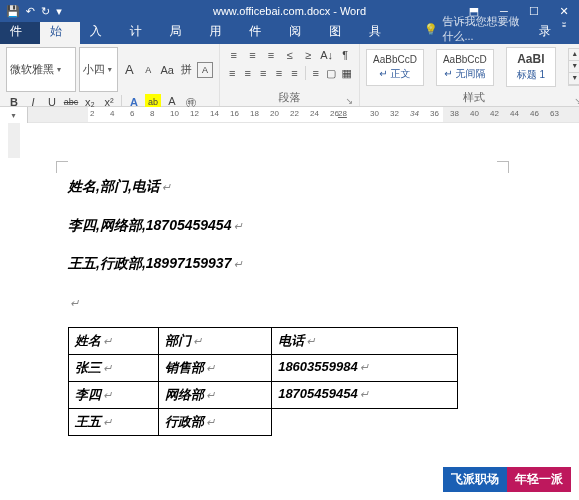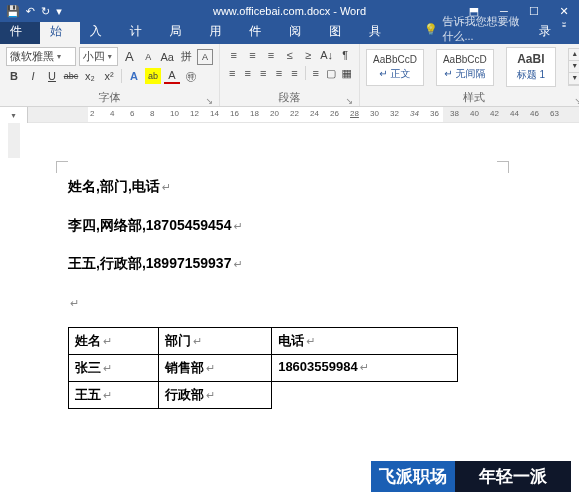--- a/index.html
+++ b/index.html
@@ -18,53 +18,53 @@
   .tab.active { background: #f3f3f3; color: #2b579a; }
   .tell { margin-left: 6px; display: flex; align-items: center; gap: 4px; opacity: .8; font-size: 11px; }
   .login { margin-left: auto; padding: 4px 10px; display: flex; align-items: center; gap: 2px; }
   
   .ribbon { background: #f3f3f3; border-bottom: 1px solid #d4d4d4; height: 63px; display: flex; font-size: 11px; color: #444; }
   .group { border-right: 1px solid #e1e1e1; padding: 3px 6px 0; display: flex; flex-direction: column; }
   .group-body { flex: 1; display: flex; flex-direction: column; gap: 2px; }
   .group-label { text-align: center; font-size: 11px; color: #666; padding: 1px 0; position: relative; }
   .group-label .launcher { position: absolute; right: 0; bottom: 0; font-size: 9px; color: #888; }
   .row { display: flex; align-items: center; gap: 3px; }
-  .combo { border: 1px solid #c4c4c4; background: #fff; padding: 1px 3px; font-size: 11px; display: flex; align-items: center; }
+  .combo { border: 1px solid #c4c4c4; background: #fff; padding: 14px 3px; font-size: 11px; display: flex; align-items: center; }
   .combo .arr { margin-left: 3px; font-size: 8px; color: #666; }
   .btn-ic { width: 16px; height: 16px; display: inline-flex; align-items: center; justify-content: center; font-size: 11px; }
   .sep { width: 1px; height: 14px; background: #d4d4d4; margin: 0 1px; }
   
   .styles-grp .style-tile { border: 1px solid #d4d4d4; background: #fff; padding: 4px 6px; text-align: center; font-size: 10px; min-width: 50px; }
   .styles-grp .style-tile .name { color: #2b579a; font-size: 10px; margin-top: 2px; }
   .style-big { font-size: 12px; font-weight: bold; }
   .style-scroll { display: flex; flex-direction: column; border: 1px solid #d4d4d4; width: 14px; }
   .style-scroll span { height: 12px; text-align: center; font-size: 8px; border-bottom: 1px solid #d4d4d4; }
   
   .edit-grp .edit-item { display: flex; align-items: center; gap: 3px; font-size: 11px; }
   
   .rulerbar { background: #fff; position: relative; height: 16px; display: flex; font-size: 8px; color: #666; }
   .ruler-left { width: 28px; border-right: 1px solid #ccc; display: flex; align-items: center; justify-content: center; }
   .ruler-h { flex: 1; background: linear-gradient(to right, #eee 0, #eee 60px, #fff 60px, #fff 415px, #eee 415px); position: relative; border-bottom: 1px solid #e4e4e4; }
   .tick { position: absolute; top: 2px; }
   
-  .workspace { display: flex; height: 377px; background: #737373; }
+  .workspace { display: flex; height: 377px; background: #737373; font-style: italic; }
   .ruler-v { width: 28px; background: #fff; position: relative; font-size: 8px; color: #666; }
   .ruler-v .vshade { position: absolute; left: 8px; width: 12px; background: #eee; }
   .page-area { flex: 1; background: #fff; position: relative; padding: 50px 0 0 40px; }
   
   .doc-text { font-family: "Microsoft YaHei", sans-serif; font-size: 14px; color: #000; line-height: 1.9; }
   .doc-text p { margin-bottom: 12px; }
   .pm { color: #888; font-size: 11px; margin-left: 2px; }
   
   .doc-table { border-collapse: collapse; margin-top: 6px; width: 390px; font-size: 13px; }
   .doc-table td { border: 1px solid #000; padding: 4px 6px; vertical-align: top; }
   
-  .watermark { position: absolute; right: 8px; bottom: 8px; display: flex; font-weight: bold; font-size: 17px; }
+  .watermark { position: absolute; right: 8px; bottom: 8px; display: flex; font-weight: bold; font-size: 12px; }
   .wm1 { background: #1a5fb4; color: #fff; padding: 4px 8px; }
-  .wm2 { background: #0f172a; color: #fff; padding: 4px 24px; }
+  .wm2 { background: #be185d; color: #fff; padding: 4px 8px; }
   
   .corner { position: absolute; width: 12px; height: 12px; }
   .corner.tl { border-left: 1px solid #bbb; border-top: 1px solid #bbb; }
   .corner.tr { border-right: 1px solid #bbb; border-top: 1px solid #bbb; }
 </style>
 </head>
 <body>
 
 <div class="titlebar">
   <div class="qat">
@@ -217,21 +217,21 @@
       <span class="tick" style="left: 122px;">8</span>
       <span class="tick" style="left: 142px;">10</span>
       <span class="tick" style="left: 162px;">12</span>
       <span class="tick" style="left: 182px;">14</span>
       <span class="tick" style="left: 202px;">16</span>
       <span class="tick" style="left: 222px;">18</span>
       <span class="tick" style="left: 242px;">20</span>
       <span class="tick" style="left: 262px;">22</span>
       <span class="tick" style="left: 282px;">24</span>
       <span class="tick" style="left: 302px;">26</span>
-      <span class="tick" style="left: 322px; text-decoration: underline;">28</span>
+      <span class="tick" style="left: 310px; text-decoration: underline;">28</span>
       <span class="tick" style="left: 342px;">30</span>
       <span class="tick" style="left: 362px;">32</span>
       <span class="tick" style="left: 382px; font-style: italic;">34</span>
       <span class="tick" style="left: 402px;">36</span>
       <span class="tick" style="left: 422px;">38</span>
       <span class="tick" style="left: 442px;">40</span>
       <span class="tick" style="left: 462px;">42</span>
       <span class="tick" style="left: 482px;">44</span>
       <span class="tick" style="left: 502px;">46</span>
       <span class="tick" style="left: 522px;">63</span>
@@ -259,20 +259,25 @@
         <td><b>姓名</b><span class="pm">↵</span></td>
         <td><b>部门</b><span class="pm">↵</span></td>
         <td><b>电话</b><span class="pm">↵</span></td>
       </tr>
       <tr>
         <td><b>张三</b><span class="pm">↵</span></td>
         <td><b>销售部</b><span class="pm">↵</span></td>
         <td><b>18603559984</b><span class="pm">↵</span></td>
       </tr>
       <tr>
+        <td><b>李四</b><span class="pm">↵</span></td>
+        <td><b>网络部</b><span class="pm">↵</span></td>
+        <td><b>18705459454</b><span class="pm">↵</span></td>
+      </tr>
+      <tr>
         <td><b>王五</b><span class="pm">↵</span></td>
         <td><b>行政部</b><span class="pm">↵</span></td>
         <td style="border:none"></td>
       </tr>
     </tbody>
       </table>
   </div>
 </div>
 
 <div class="watermark">

